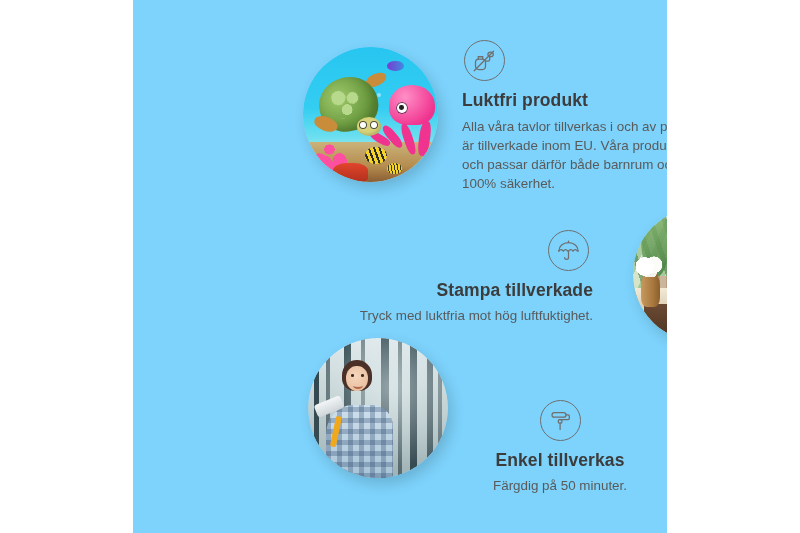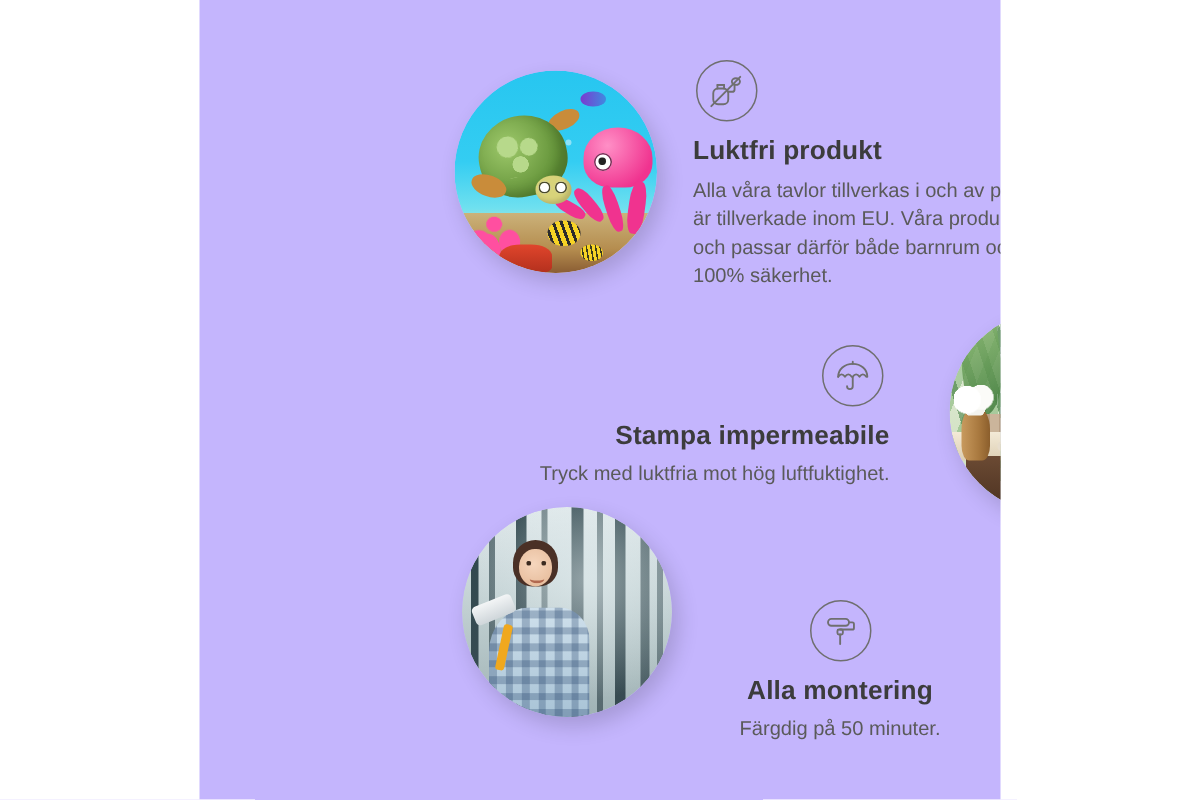--- a/index.html
+++ b/index.html
@@ -18,21 +18,21 @@
     width: 800px;
     height: 533px;
     background: #ffffff;
   }
   .panel {
     position: absolute;
     left: 133px;
     top: 0;
     width: 534px;
     height: 533px;
-    background: #c4b5fd;
+    background: #7dd3fc;
     overflow: hidden;
   }
 
   
   .photo {
     position: absolute;
     border-radius: 50%;
     overflow: hidden;
     box-shadow: 4px 6px 14px rgba(0,0,0,0.16);
   }
@@ -381,31 +381,31 @@
     <div class="feature" id="feature-waterproof">
       <div class="icon-circle">
         <svg width="25" height="25" viewBox="0 0 25 25" fill="none" stroke="#6f6f6f" stroke-width="1.25" stroke-linecap="round" stroke-linejoin="round">
           <path d="M2.8 13.2C2.8 8.2 7 4.6 12.5 4.6S22.2 8.2 22.2 13.2"></path>
           <path d="M2.8 13.2c1.4-2.2 3.1-2.2 4.5 0 1.4-2.2 3.1-2.2 4.5 0"></path>
           <path d="M12.5 13.2c1.4-2.2 3.1-2.2 4.5 0 1.4-2.2 3.1-2.2 4.5 0"></path>
           <path d="M12.5 13.2v6.3c0 1.1-.9 1.9-1.9 1.9s-1.9-.8-1.9-1.9"></path>
           <path d="M12.5 4.6V3.1"></path>
         </svg>
       </div>
-      <div class="f-title">Stampa impermeabile</div>
+      <div class="f-title">Stampa tillverkade</div>
       <div class="f-desc">Tryck med luktfria mot hög luftfuktighet.</div>
     </div>
 
     <div class="feature" id="feature-easy">
       <div class="icon-circle">
         <svg width="25" height="25" viewBox="0 0 25 25" fill="none" stroke="#6f6f6f" stroke-width="1.25" stroke-linecap="round" stroke-linejoin="round">
           <rect x="4" y="4.6" width="14" height="4.6" rx="2.3"></rect>
           <path d="M18 6.9h2.2c.6 0 1.1.5 1.1 1.1v2.6c0 .6-.5 1.1-1.1 1.1H12"></path>
           <rect x="10.3" y="11.7" width="3.6" height="3.3" rx="1"></rect>
           <path d="M12.1 15v6.4"></path>
         </svg>
       </div>
-      <div class="f-title">Alla montering</div>
+      <div class="f-title">Enkel tillverkas</div>
       <div class="f-desc">Färgdig på 50 minuter.</div>
     </div>
 
   </div>
 </div>
 
 </body></html>

